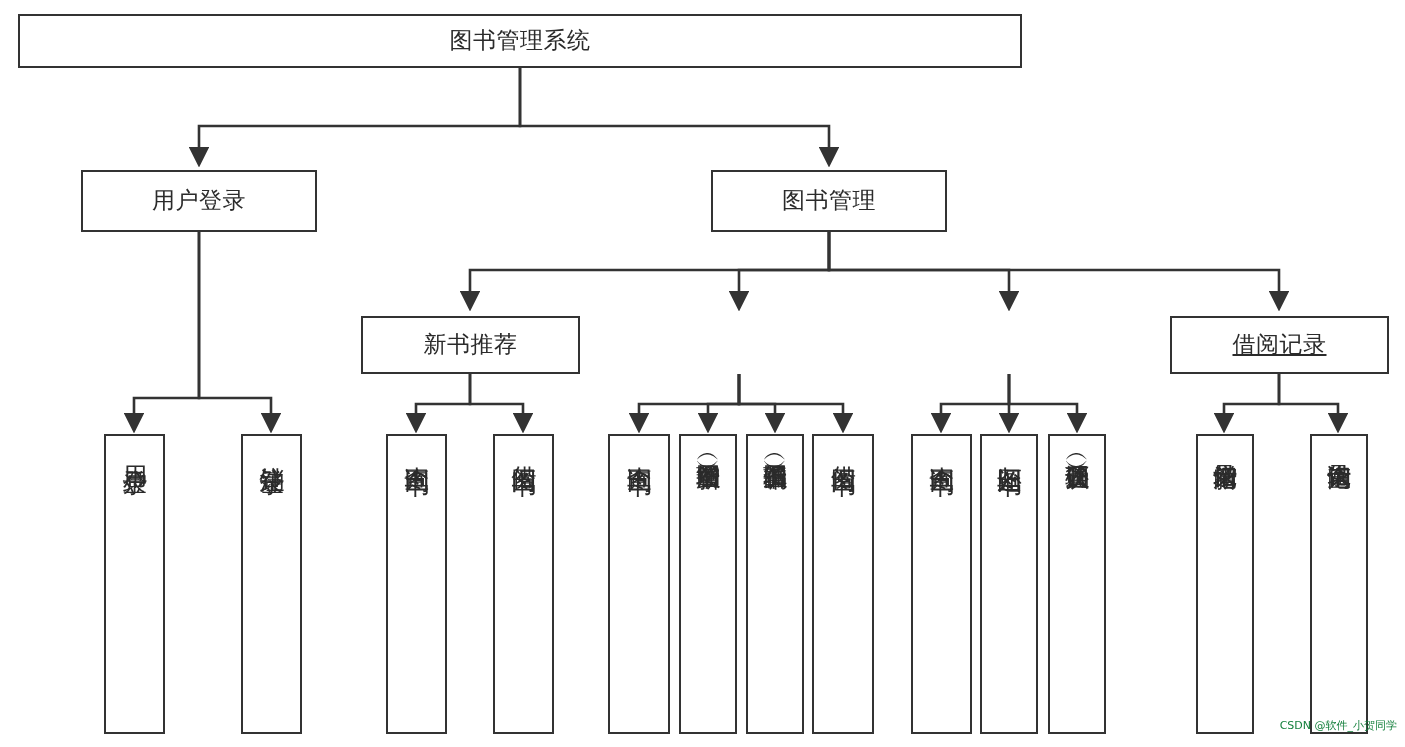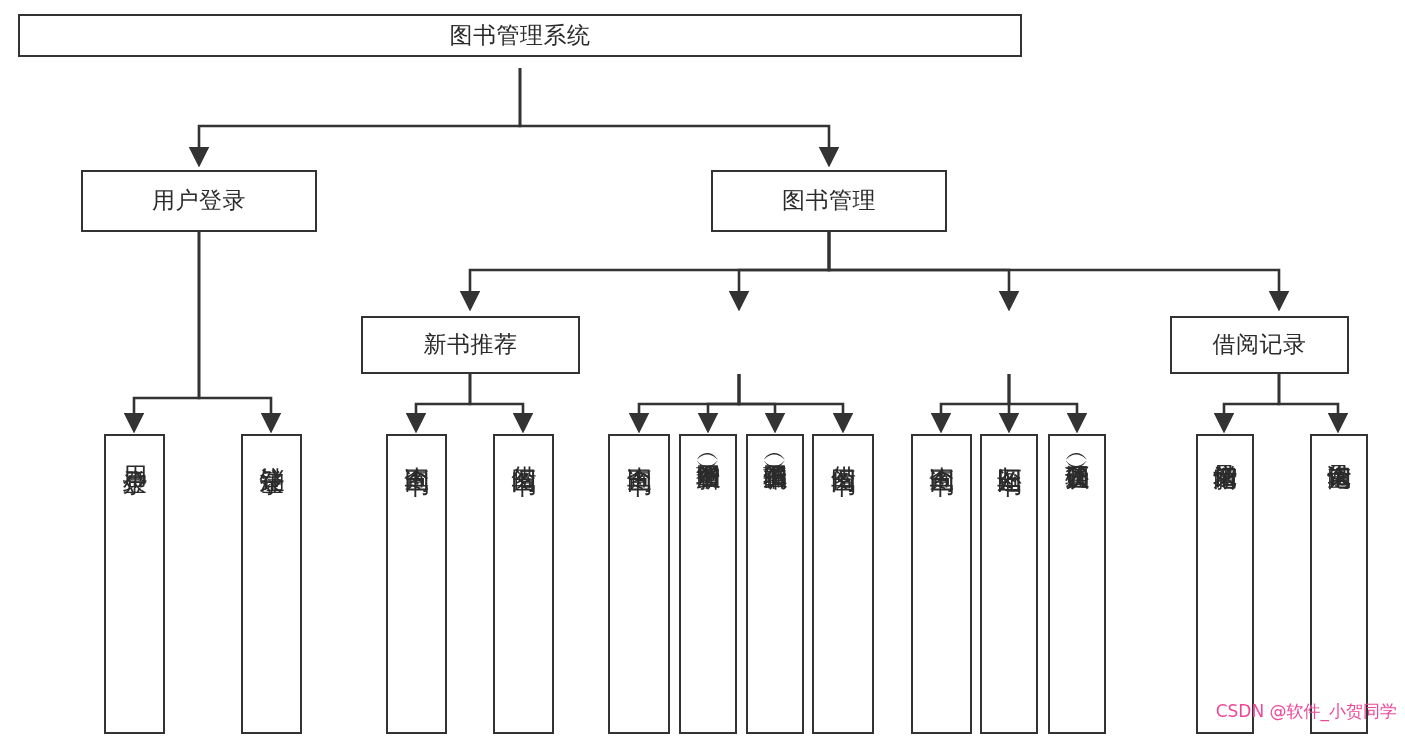--- a/index.html
+++ b/index.html
@@ -58,23 +58,23 @@
     letter-spacing: 2px;
     white-space: nowrap;
   }
   .node.vert.tight .label {
     font-size: 24px;
     letter-spacing: 0px;
   }
   #watermark {
     position: absolute;
     right: 8px;
-    bottom: 24px;
-    font-size: 17px;
-    color: #ec4899;
+    bottom: 14px;
+    font-size: 11px;
+    color: #15803d;
     z-index: 9;
     white-space: nowrap;
     font-family: "DejaVu Sans", "Liberation Sans", sans-serif;
   }
 </style>
 </head>
 <body>
 
 <div id="canvas">
 
@@ -107,35 +107,35 @@
 
       <path d="M 1009 374 L 1009 404 L 941 404 L 941 430" marker-end="url(#arrow)"></path>
       <path d="M 1009 374 L 1009 404 L 1009 404 L 1009 430" marker-end="url(#arrow)"></path>
       <path d="M 1009 374 L 1009 404 L 1077 404 L 1077 430" marker-end="url(#arrow)"></path>
 
       <path d="M 1279 374 L 1279 404 L 1224 404 L 1224 430" marker-end="url(#arrow)"></path>
       <path d="M 1279 374 L 1279 404 L 1338 404 L 1338 430" marker-end="url(#arrow)"></path>
     </g>
   </svg>
 
-  <div class="node horiz" style="left:18px; top:14px; width:1004px; height:43px;">
+  <div class="node horiz" style="left:18px; top:14px; width:1004px; height:54px;">
     <span class="label">图书管理系统</span>
   </div>
 
   <div class="node horiz" style="left:81px; top:170px; width:236px; height:62px;">
     <span class="label">用户登录</span>
   </div>
   <div class="node horiz" style="left:711px; top:170px; width:236px; height:62px;">
     <span class="label">图书管理</span>
   </div>
 
   <div class="node horiz" style="left:361px; top:316px; width:219px; height:58px;">
     <span class="label">新书推荐</span>
   </div>
-  <div class="node horiz" style="left:1170px; top:316px; width:179px; height:58px;">
+  <div class="node horiz" style="left:1170px; top:316px; width:219px; height:58px;text-decoration:underline;">
     <span class="label">借阅记录</span>
   </div>
 
   <div class="node vert" style="left:104px; top:434px; width:61px; height:300px;">
     <span class="label">用户登录</span>
   </div>
   <div class="node vert" style="left:241px; top:434px; width:61px; height:300px;">
     <span class="label">注销登录</span>
   </div>
 

